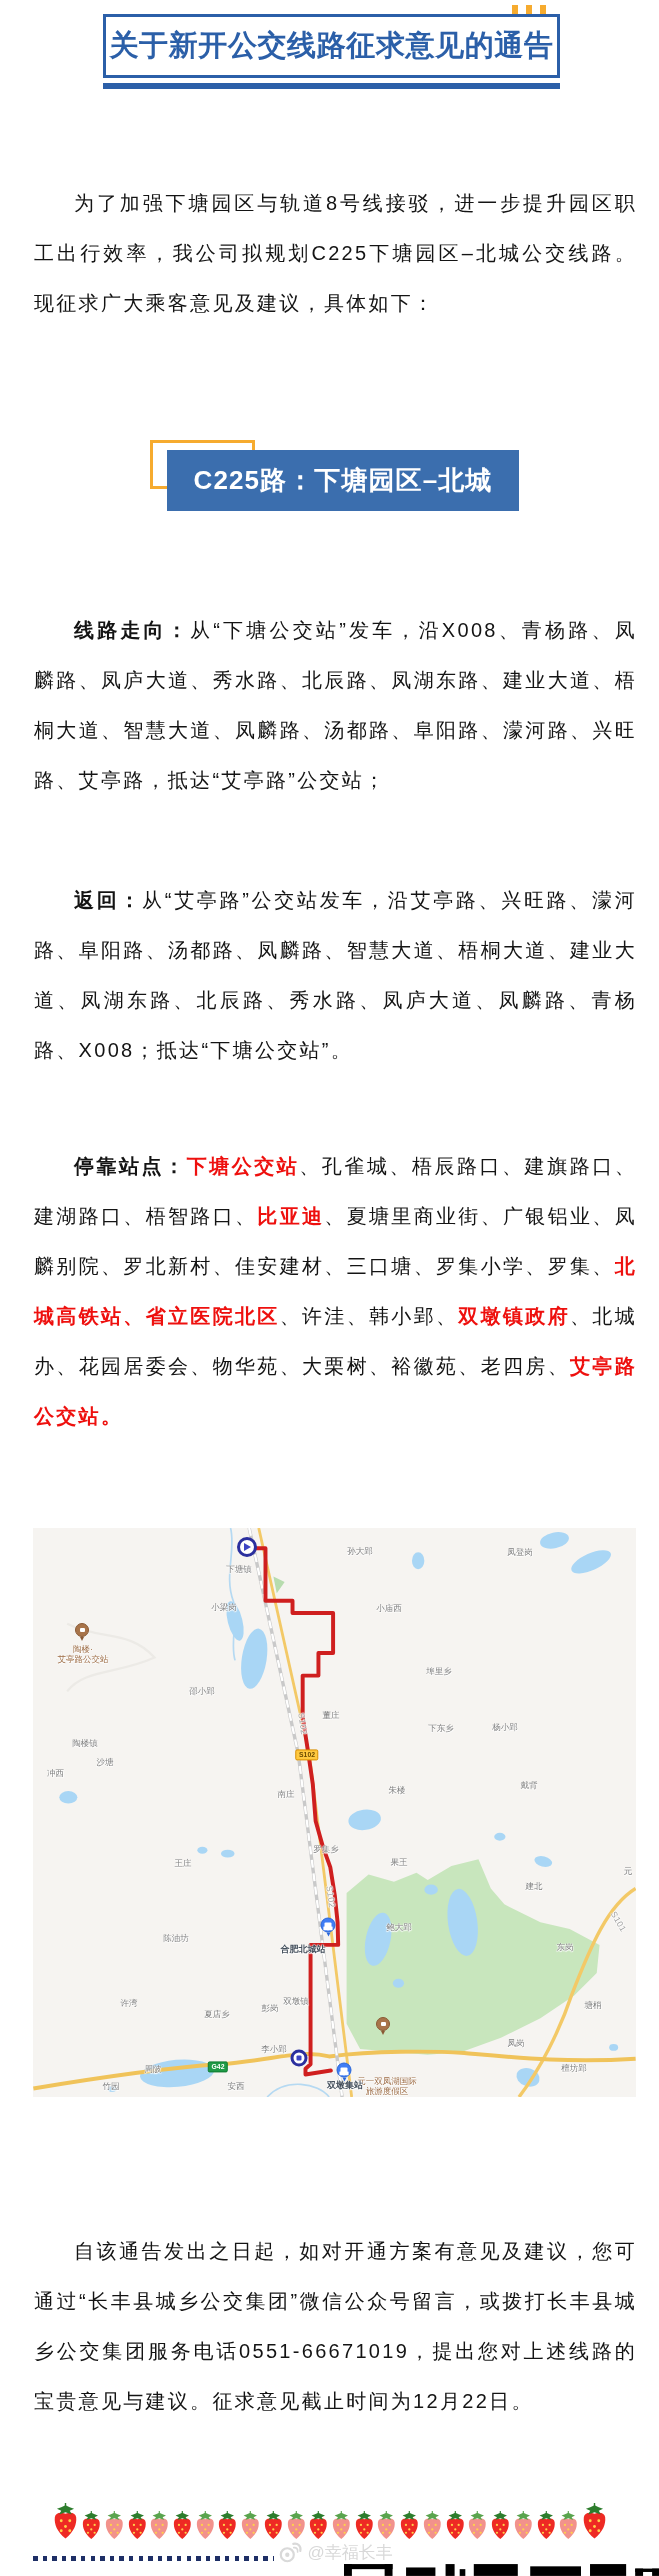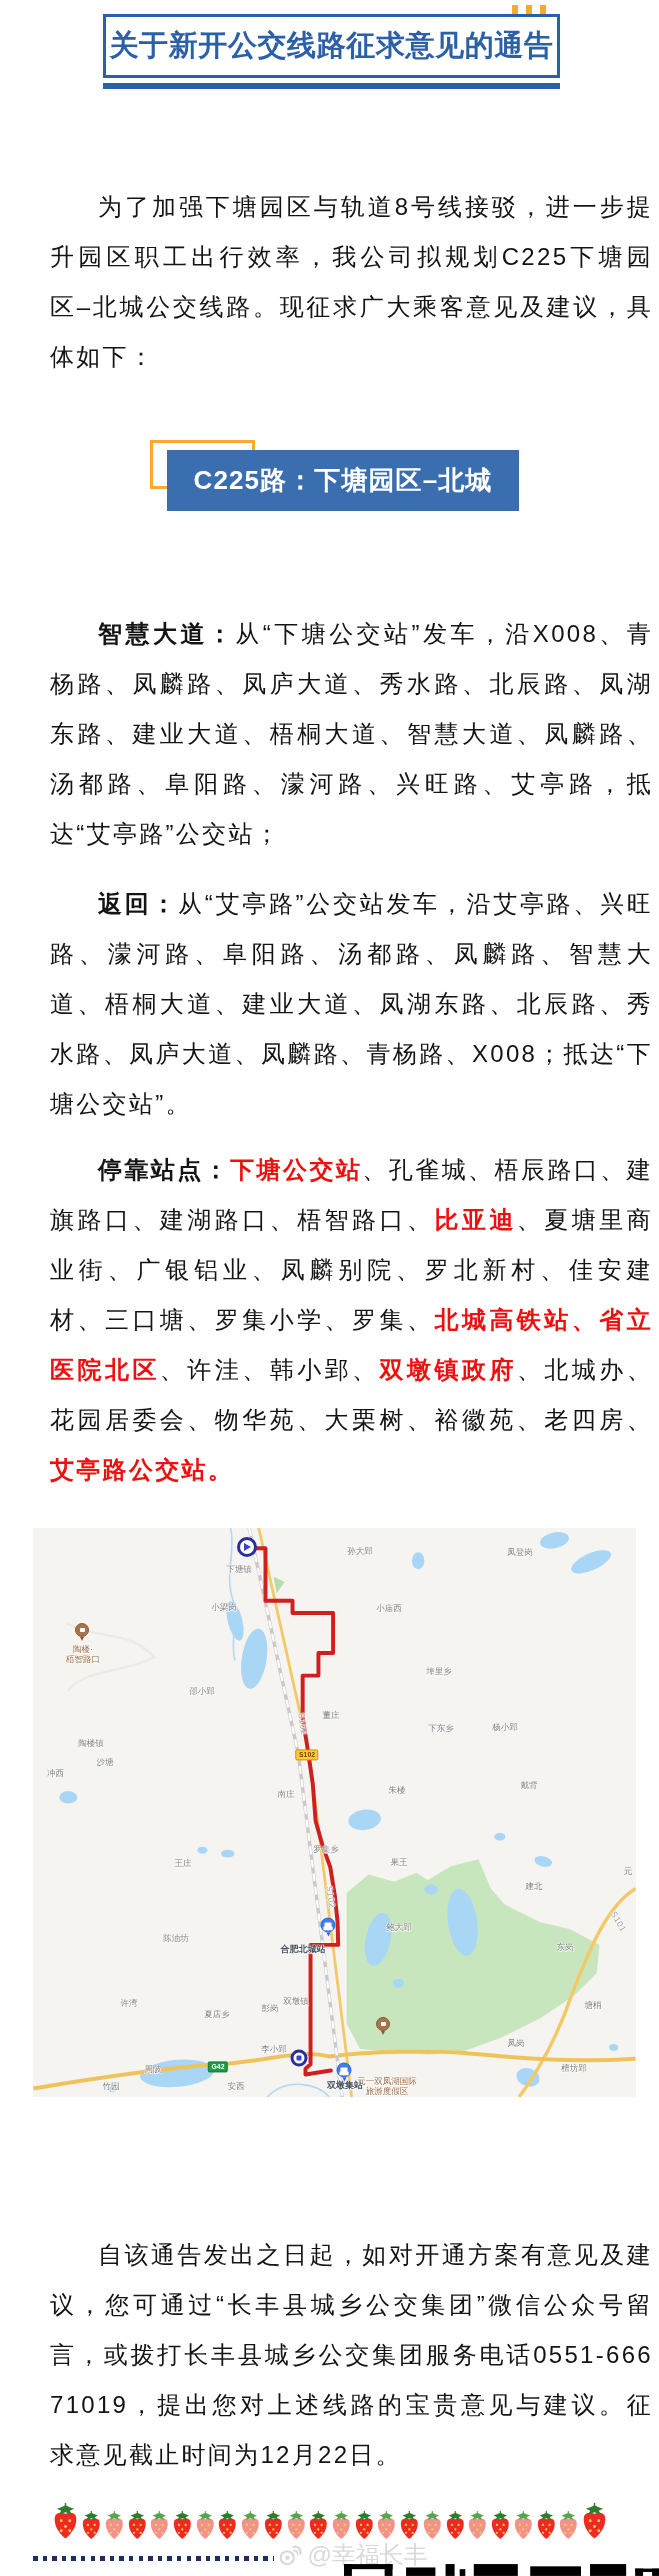--- a/index.html
+++ b/index.html
@@ -13,22 +13,22 @@
   .ybar{position:absolute;width:6.2px;height:21.4px;background:#f6ab2f;}
   .title-box{
     position:absolute;left:103px;top:13.5px;width:457px;height:64px;
     box-sizing:border-box;border:3.4px solid #2b5fa8;background:#fff;
     display:flex;align-items:center;justify-content:center;
   }
   .title-box span{font-size:29px;font-weight:700;color:#2b5fa8;letter-spacing:0.6px;white-space:nowrap;}
   .title-underline{position:absolute;left:103px;top:83px;width:457px;height:5.6px;background:#2b5fa8;}
   
   .para{
-    position:absolute;left:50px;width:603px;
-    font-size:24px;line-height:50px;letter-spacing:2.3px;
+    position:absolute;left:34px;width:603px;
+    font-size:20px;line-height:50px;letter-spacing:2.3px;
     text-align:justify;color:#141414;
     text-indent:2em;word-break:break-all;
   }
   .plabel{font-weight:700;}
   .red{color:#ee100e;font-weight:700;}
   
   .badge-accent{
     position:absolute;left:150px;top:440px;width:105px;height:49px;
     box-sizing:border-box;border:3.4px solid #f6ab2f;background:transparent;
   }
@@ -85,21 +85,21 @@
   .strawberry-row{
     position:absolute;left:51px;top:2503px;width:558px;height:39px;
     display:flex;align-items:flex-end;justify-content:space-between;
   }
   .dotted-line{
     position:absolute;left:33px;top:2556px;width:241px;height:4.5px;
     background:repeating-linear-gradient(90deg,#1e2f66 0 4.5px,transparent 4.5px 9.6px);
   }
   .watermark{
     position:absolute;left:277px;top:2539px;display:flex;align-items:center;gap:4.5px;
-    color:#d9d9d9;font-size:24px;white-space:nowrap;
+    color:#d9d9d9;font-size:17px;white-space:nowrap;
   }
   .cutoff-graphic{position:absolute;left:344px;top:2564px;width:316px;height:12px;overflow:hidden;}
 </style>
 </head>
 <body>
 
 <div class="ybar" style="left:512px;top:4.5px;"></div>
 <div class="ybar" style="left:526px;top:4.5px;"></div>
 <div class="ybar" style="left:540px;top:4.5px;"></div>
 <div class="title-box">
@@ -107,21 +107,21 @@
 </div>
 <div class="title-underline"></div>
 
 <p class="para" style="top:158px;"><span>为了加强下塘园区与轨道8号线接驳，进一步提升园区职工出行效率，我公司拟规划C225下塘园区–北城公交线路。现征求广大乘客意见及建议，具体如下：</span></p>
 
 <div class="badge-accent"></div>
 <div class="route-badge">
   <span>C225路：下塘园区–北城</span>
 </div>
 
-<p class="para" style="top:585px;"><span class="plabel">智慧大道：</span><span>从“下塘公交站”发车，沿X008、青杨路、凤麟路、凤庐大道、秀水路、北辰路、凤湖东路、建业大道、梧桐大道、智慧大道、凤麟路、汤都路、阜阳路、濛河路、兴旺路、艾亭路，抵达“艾亭路”公交站；</span></p>
+<p class="para" style="top:585px;"><span class="plabel">线路走向：</span><span>从“下塘公交站”发车，沿X008、青杨路、凤麟路、凤庐大道、秀水路、北辰路、凤湖东路、建业大道、梧桐大道、智慧大道、凤麟路、汤都路、阜阳路、濛河路、兴旺路、艾亭路，抵达“艾亭路”公交站；</span></p>
 
 <p class="para" style="top:855px;"><span class="plabel">返回：</span><span>从“艾亭路”公交站发车，沿艾亭路、兴旺路、濛河路、阜阳路、汤都路、凤麟路、智慧大道、梧桐大道、建业大道、凤湖东路、北辰路、秀水路、凤庐大道、凤麟路、青杨路、X008；抵达“下塘公交站”。</span></p>
 
 <p class="para" style="top:1121px;"><span class="plabel">停靠站点：</span><span id="stops-segments"><span class="red">下塘公交站</span><span>、孔雀城、梧辰路口、建旗路口、建湖路口、梧智路口、</span><span class="red">比亚迪</span><span>、夏塘里商业街、广银铝业、凤麟别院、罗北新村、佳安建材、三口塘、罗集小学、罗集、</span><span class="red">北城高铁站、省立医院北区</span><span>、许洼、韩小郢、</span><span class="red">双墩镇政府</span><span>、北城办、花园居委会、物华苑、大栗树、裕徽苑、老四房、</span><span class="red">艾亭路公交站。</span></span></p>
 
 <div class="map">
   <svg class="base" width="603" height="569" viewBox="0 0 1069 1010">
 
     <path d="M350,0 C360,40 338,85 355,130 C365,162 348,200 358,235" fill="none" stroke="#b5d9f2" stroke-width="3"></path>
     <path d="M415,1010 C448,975 505,985 525,1010" fill="none" stroke="#b5d9f2" stroke-width="3"></path>
@@ -162,29 +162,29 @@
 
     <path d="M379,36 L412,36 L412,129 L460,129 L460,151 L532,151 L532,222 L506,222 L506,262 L478,262 L478,335 L488,400 L496,455 L501,520 L514,566 L527,602 L535,652 L540,700 L541,740 L492,740 L492,952 L483,960 L483,970 L528,963" fill="none" stroke="#cf1f1f" stroke-width="7" stroke-linejoin="round" stroke-linecap="round"></path>
   </svg>
   <div id="map-overlay" style="position:absolute;left:0;top:0;width:100%;height:100%;">
       <span class="map-label" style="left: 206px; top: 42px;">下塘镇</span>
       <span class="map-label" style="left: 327px; top: 24px;">孙大郢</span>
       <span class="map-label" style="left: 487px; top: 25px;">凤登岗</span>
       <span class="map-label" style="left: 356px; top: 81px;">小庙西</span>
       <span class="map-label" style="left: 162px; top: 80px; margin-left: 29px;">小梁岗</span>
       <span class="map-label poi" style="left: 50px; top: 127px;">陶楼·
-梧智路口</span>
+艾亭路公交站</span>
       <span class="map-label" style="left: 406px; top: 144px;">埠里乡</span>
       <span class="map-label" style="left: 169px; top: 164px;">邵小郢</span>
       <span class="map-label" style="left: 298px; top: 188px;">董庄</span>
       <span class="map-label" style="left: 408px; top: 201px;">下东乡</span>
       <span class="map-label" style="left: 472px; top: 200px;">杨小郢</span>
       <span class="map-label" style="left: 364px; top: 263px;">朱楼</span>
       <span class="map-label" style="left: 496px; top: 258px;">戴背</span>
-      <span class="map-label" style="left: 58px; top: 216px;">陶楼镇</span>
+      <span class="map-label" style="left: 52px; top: 216px;">陶楼镇</span>
       <span class="map-label" style="left: 72px; top: 235px; text-align: center;">沙塘</span>
       <span class="map-label" style="left: 22.6px; top: 246px;">冲西</span>
       <span class="map-label" style="left: 253px; top: 267px;">南庄</span>
       <span class="map-label" style="left: 293px; top: 322px;">罗集乡</span>
       <span class="map-label" style="left: 150px; top: 336px;">王庄</span>
       <span class="map-label" style="left: 366px; top: 335px;">果王</span>
       <span class="map-label" style="left: 501px; top: 359px;">建北</span>
       <span class="map-label" style="left: 595px; top: 344px;">元</span>
       <span class="map-label" style="left: 143px; top: 411px;">陈油坊</span>
       <span class="map-label" style="left: 366px; top: 400px; text-align: right;">鲍大郢</span>

